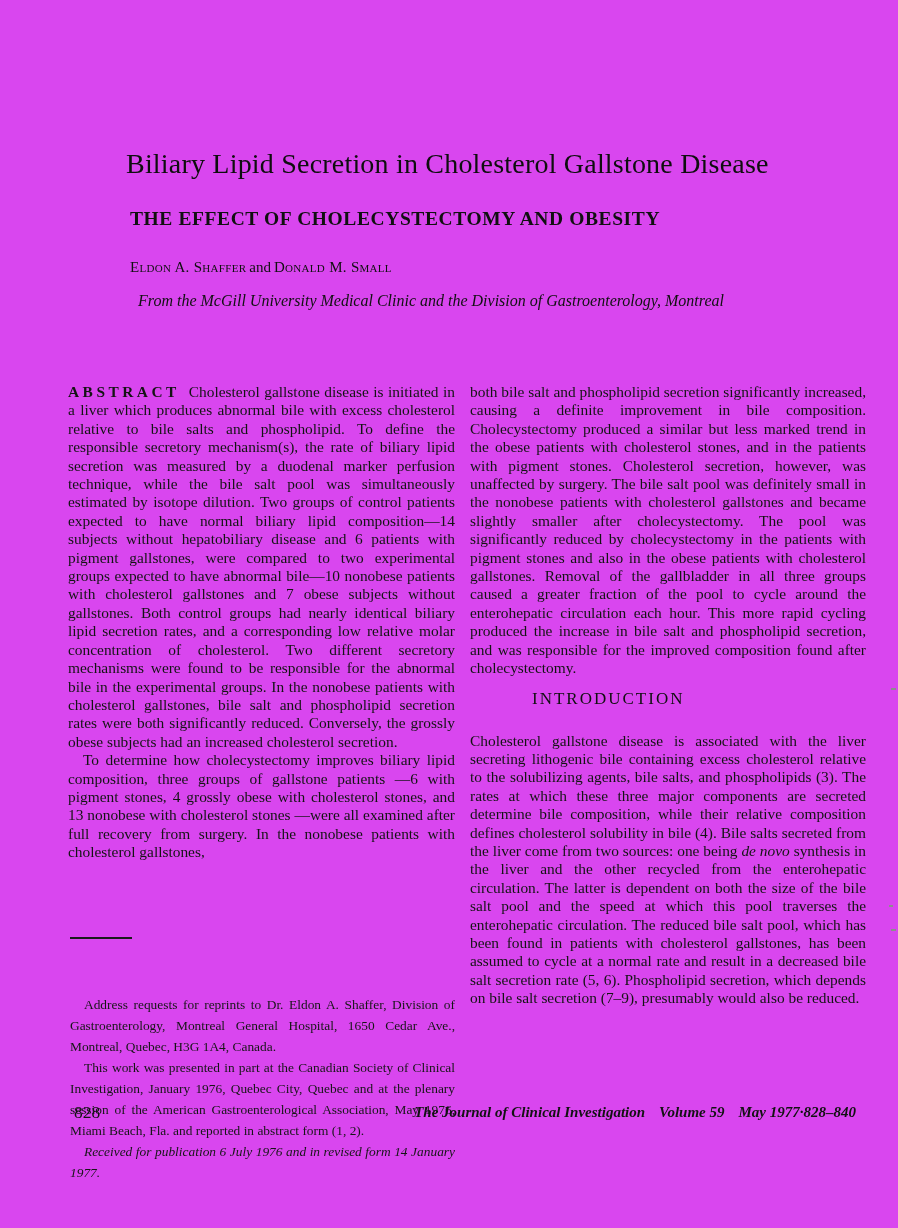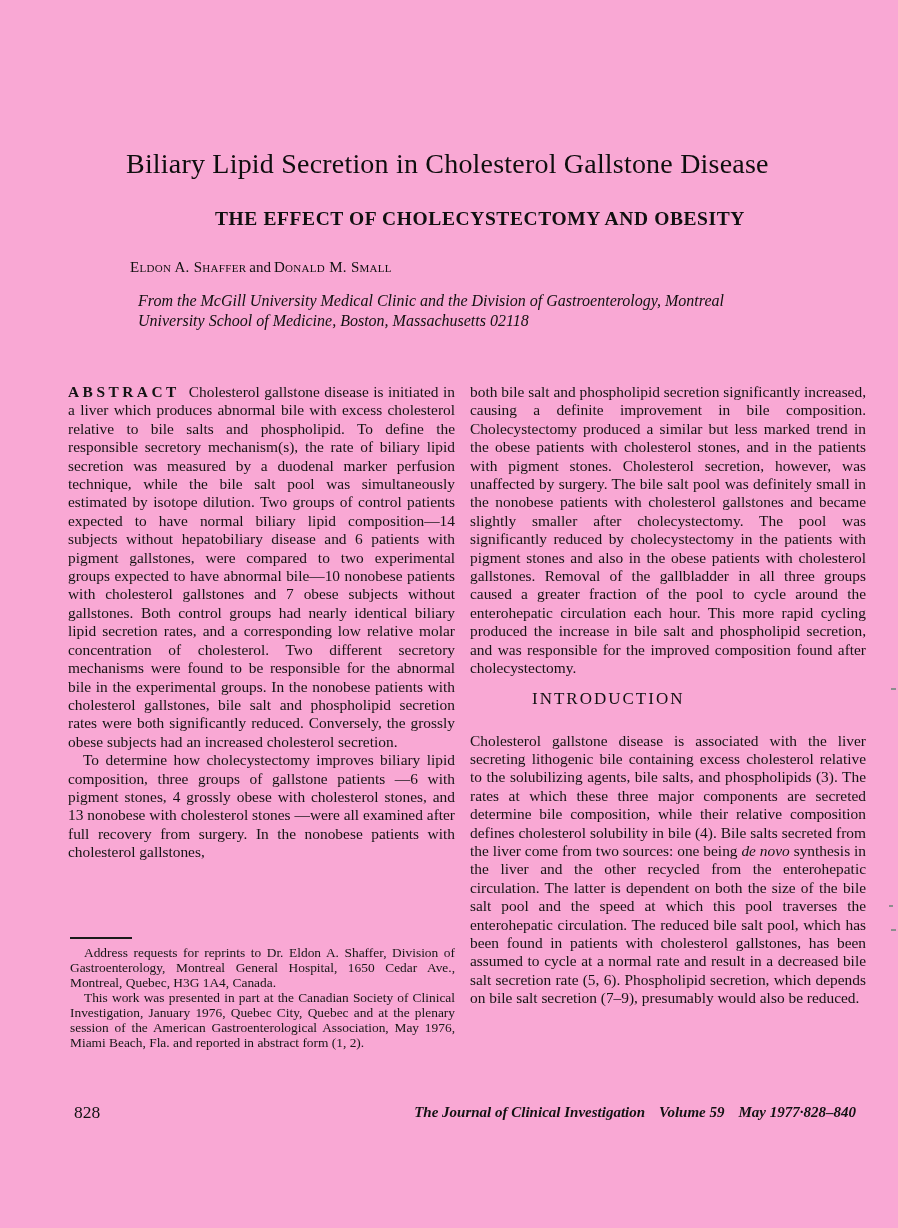--- a/index.html
+++ b/index.html
@@ -5,32 +5,32 @@
   html, body { margin: 0; padding: 0; }
   body {
     width: 898px; height: 1228px;
     background: #ffffff;
     font-family: "Liberation Serif", "DejaVu Serif", serif;
     color: #161616;
   }
   .page {
     position: relative;
     width: 898px; height: 1228px;
-    background: #f9a8d4;
+    background: #d946ef;
     overflow: hidden;
   }
   .title {
     position: absolute; left: 126px; top: 148px; width: 740px;
     margin: 0; font-size: 28px; font-weight: 500; line-height: 1.15;
     letter-spacing: 0.2px; white-space: nowrap; color: #0e0e0e;
   }
   .subtitle {
     position: absolute; left: 130px; top: 208px; width: 700px;
     margin: 0; font-size: 19.5px; font-weight: 700; line-height: 1.1;
-    letter-spacing: 0.6px; white-space: nowrap; color: #101010; text-align: center;
+    letter-spacing: 0.6px; white-space: nowrap; color: #101010;
   }
   .authors {
     position: absolute; left: 130px; top: 259px; width: 600px;
     font-size: 15px; line-height: 1.1; color: #101010;
   }
   .authors .sc { font-variant: small-caps; letter-spacing: 0.3px; }
   .authors .sep { margin: 0 3px; }
   .affiliation {
     position: absolute; left: 138px; top: 291px; width: 680px;
     font-size: 16px; font-style: italic; line-height: 19.6px; color: #111;
@@ -49,22 +49,22 @@
   }
   .section-heading {
     margin: 11px 0 23px 62px; font-size: 17px; font-weight: 500;
     letter-spacing: 2px; line-height: 20px; color: #101010;
   }
   .fn-rule {
     position: absolute; left: 70px; top: 937px;
     width: 62px; height: 2px; background: #1a1a1a;
   }
   .footnote {
-    position: absolute; left: 70px; top: 945px; width: 385px;
-    font-size: 13.4px; line-height: 15px; text-align: justify; color: #161616;
+    position: absolute; left: 70px; top: 994px; width: 385px;
+    font-size: 13.4px; line-height: 21px; text-align: justify; color: #161616;
   }
   .fn-para { margin: 0; text-indent: 14px; }
   .italic { font-style: italic; }
   .footer-pagenum {
     position: absolute; left: 74px; top: 1102px;
     font-size: 17.5px; color: #121212;
   }
   .footer-citation {
     position: absolute; left: 340px; top: 1104px; width: 516px;
     text-align: right; font-size: 15px; font-style: italic; font-weight: 700;
@@ -84,39 +84,39 @@
   <h1 class="title">Biliary Lipid Secretion in Cholesterol Gallstone Disease</h1>
 
   <h2 class="subtitle">THE EFFECT OF CHOLECYSTECTOMY AND OBESITY</h2>
 
   <div class="authors">
     <span class="sc">Eldon A. Shaffer</span><span class="sep">and</span><span class="sc">Donald M. Small</span>
   </div>
 
   <div class="affiliation">
     <div>From the McGill University Medical Clinic and the Division of Gastroenterology, Montreal</div>
-    <div>University School of Medicine, Boston, Massachusetts 02118</div>
   </div>
 
   <div class="col col-left">
     <p class="para"><span class="abstract-label">ABSTRACT</span><span>Cholesterol gallstone disease is initiated in a liver which produces abnormal bile with excess cholesterol relative to bile salts and phospholipid. To define the responsible secretory mechanism(s), the rate of biliary lipid secretion was measured by a duodenal marker perfusion technique, while the bile salt pool was simultaneously estimated by isotope dilution. Two groups of control patients expected to have normal biliary lipid composition—14 subjects without hepatobiliary disease and 6 patients with pigment gallstones, were compared to two experimental groups expected to have abnormal bile—10 nonobese patients with cholesterol gallstones and 7 obese subjects without gallstones. Both control groups had nearly identical biliary lipid secretion rates, and a corresponding low relative molar concentration of cholesterol. Two different secretory mechanisms were found to be responsible for the abnormal bile in the experimental groups. In the nonobese patients with cholesterol gallstones, bile salt and phospholipid secretion rates were both significantly reduced. Conversely, the grossly obese subjects had an increased cholesterol secretion.</span></p>
     <p class="para indent">To determine how cholecystectomy improves biliary lipid composition, three groups of gallstone patients —6 with pigment stones, 4 grossly obese with cholesterol stones, and 13 nonobese with cholesterol stones —were all examined after full recovery from surgery. In the nonobese patients with cholesterol gallstones,</p>
   </div>
 
   <div class="col col-right">
     <p class="para">both bile salt and phospholipid secretion significantly increased, causing a definite improvement in bile composition. Cholecystectomy produced a similar but less marked trend in the obese patients with cholesterol stones, and in the patients with pigment stones. Cholesterol secretion, however, was unaffected by surgery. The bile salt pool was definitely small in the nonobese patients with cholesterol gallstones and became slightly smaller after cholecystectomy. The pool was significantly reduced by cholecystectomy in the patients with pigment stones and also in the obese patients with cholesterol gallstones. Removal of the gallbladder in all three groups caused a greater fraction of the pool to cycle around the enterohepatic circulation each hour. This more rapid cycling produced the increase in bile salt and phospholipid secretion, and was responsible for the improved composition found after cholecystectomy.</p>
     <h3 class="section-heading">INTRODUCTION</h3>
     <p class="para"><span>Cholesterol gallstone disease is associated with the liver secreting lithogenic bile containing excess cholesterol relative to the solubilizing agents, bile salts, and phospholipids (3). The rates at which these three major components are secreted determine bile composition, while their relative composition defines cholesterol solubility in bile (4). Bile salts secreted from the liver come from two sources: one being </span><span class="italic">de novo</span><span> synthesis in the liver and the other recycled from the enterohepatic circulation. The latter is dependent on both the size of the bile salt pool and the speed at which this pool traverses the enterohepatic circulation. The reduced bile salt pool, which has been found in patients with cholesterol gallstones, has been assumed to cycle at a normal rate and result in a decreased bile salt secretion rate (5, 6). Phospholipid secretion, which depends on bile salt secretion (7–9), presumably would also be reduced.</span></p>
   </div>
 
   <div class="fn-rule"></div>
 
   <div class="footnote">
     <p class="fn-para">Address requests for reprints to Dr. Eldon A. Shaffer, Division of Gastroenterology, Montreal General Hospital, 1650 Cedar Ave., Montreal, Quebec, H3G 1A4, Canada.</p>
     <p class="fn-para">This work was presented in part at the Canadian Society of Clinical Investigation, January 1976, Quebec City, Quebec and at the plenary session of the American Gastroenterological Association, May 1976, Miami Beach, Fla. and reported in abstract form (1, 2).</p>
+    <p class="fn-para italic">Received for publication 6 July 1976 and in revised form 14 January 1977.</p>
   </div>
 
   <div class="footer-pagenum">828</div>
 
   <div class="footer-citation">
     <span>The Journal of Clinical Investigation</span><span class="gap">Volume 59</span><span class="gap">May 1977·828–840</span>
   </div>
 
   <div class="artifact a1"></div>
   <div class="artifact a2"></div>

